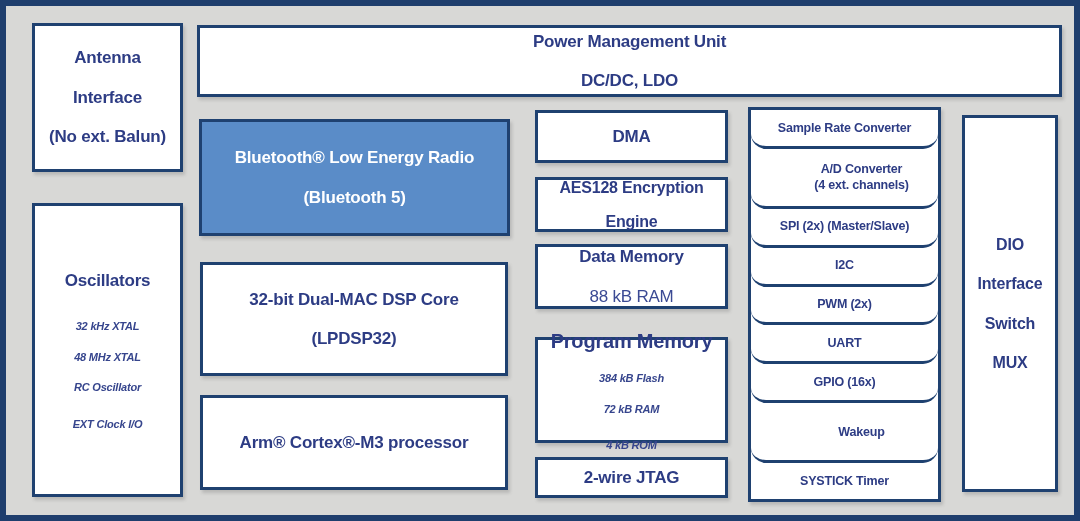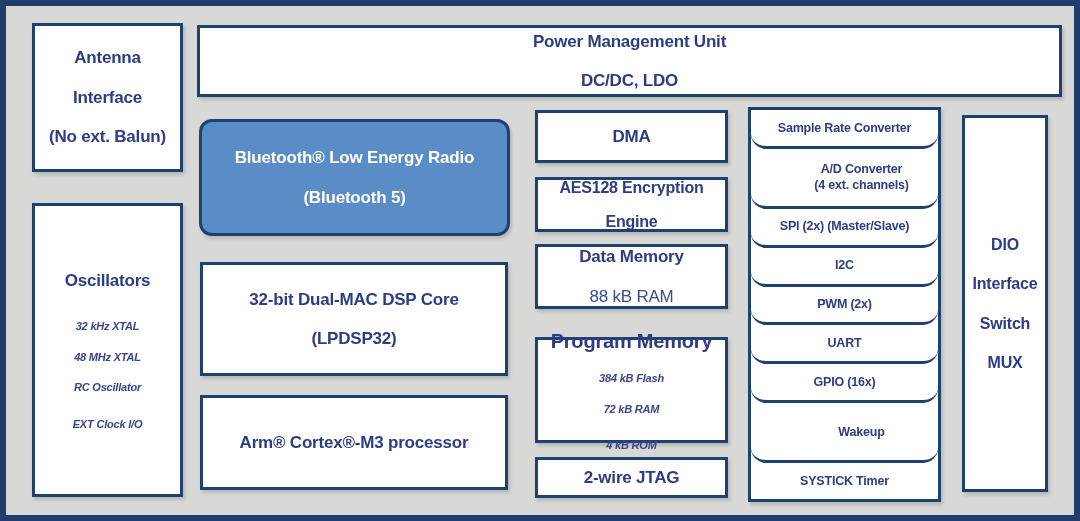--- a/index.html
+++ b/index.html
@@ -31,21 +31,21 @@
     color:var(--text-navy);
     font-weight:bold;
     box-shadow:2px 3px 3px rgba(105,105,105,.28);
     letter-spacing:-0.2px;
     gap:16px;
   }
   .t17{font-size:17px;line-height:1.38;}
   .t16{font-size:20px;line-height:1.42;}
   .sub{font-size:11px;font-weight:bold;color:var(--text-sub);line-height:1.32;font-style:italic;}
   .subnorm{font-size:17px;font-weight:normal;color:#3b4a94;}
-  .ble{background:var(--ble-fill);color:var(--ble-text);border-radius:13px;}
+  .ble{background:var(--ble-fill);color:var(--ble-text);}
   .osc-title{margin-bottom:11px;}
   .gap-top{margin-top:6px;}
   .pstack{
     position:absolute;left:748px;top:107px;width:193px;height:395px;
     background:#ffffff;border:3px solid var(--box-border);box-sizing:border-box;
     display:flex;flex-direction:column;
     box-shadow:2px 3px 3px rgba(105,105,105,.28);
   }
   .prow{
     display:flex;flex-direction:column;align-items:center;justify-content:center;
@@ -63,21 +63,21 @@
   .b-osc{left:32px;top:203px;width:151px;height:294px;}
   .b-pmu{left:197px;top:25px;width:865px;height:72px;}
   .b-ble{left:199px;top:119px;width:311px;height:117px;}
   .b-dsp{left:200px;top:262px;width:308px;height:114px;}
   .b-arm{left:200px;top:395px;width:308px;height:95px;}
   .b-dma{left:535px;top:110px;width:193px;height:53px;}
   .b-aes{left:535px;top:177px;width:193px;height:55px;font-size:16px;}
   .b-datamem{left:535px;top:244px;width:193px;height:65px;}
   .b-progmem{left:535px;top:337px;width:193px;height:106px;}
   .b-jtag{left:535px;top:457px;width:193px;height:41px;}
-  .b-dio{left:962px;top:115px;width:86px;height:377px;font-size:16px;line-height:1.45;}
+  .b-dio{left:962px;top:115px;width:96px;height:377px;font-size:16px;line-height:1.45;}
 </style>
 </head>
 <body>
 
 <div class="frame">
 
   <div class="box t17 b-antenna">
     <span>Antenna</span>
     <span>Interface</span>
     <span>(No ext. Balun)</span>

